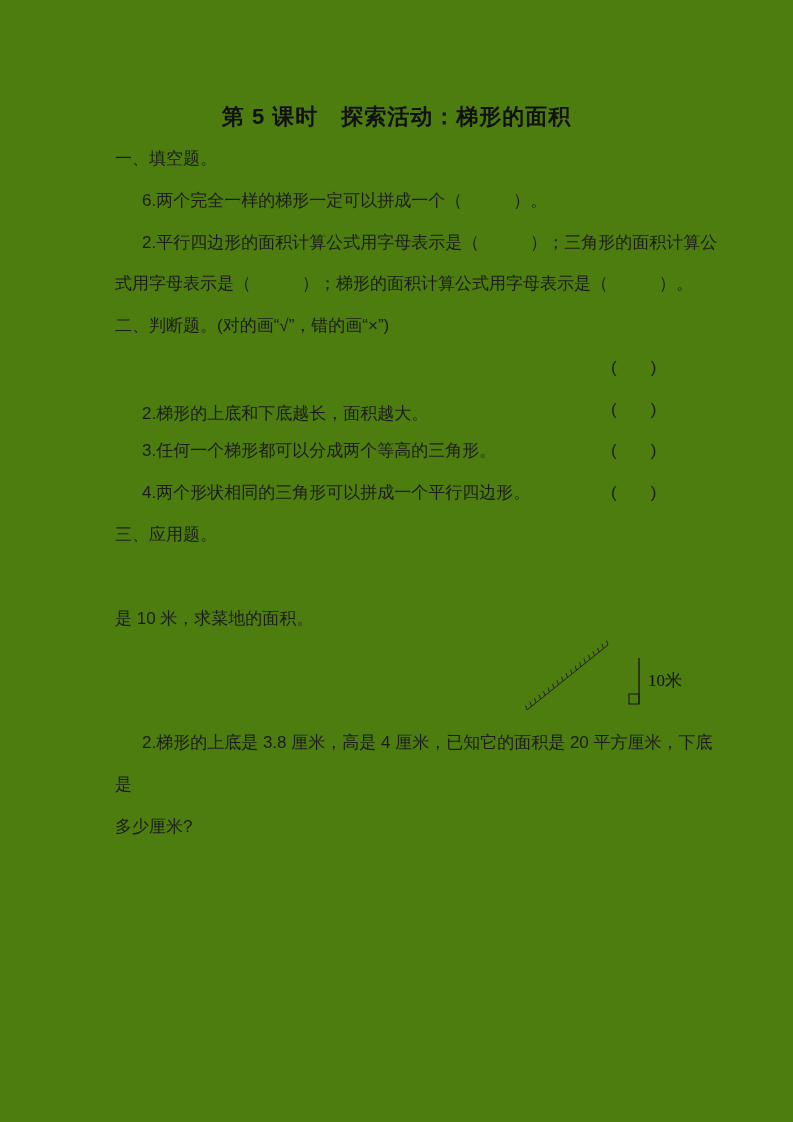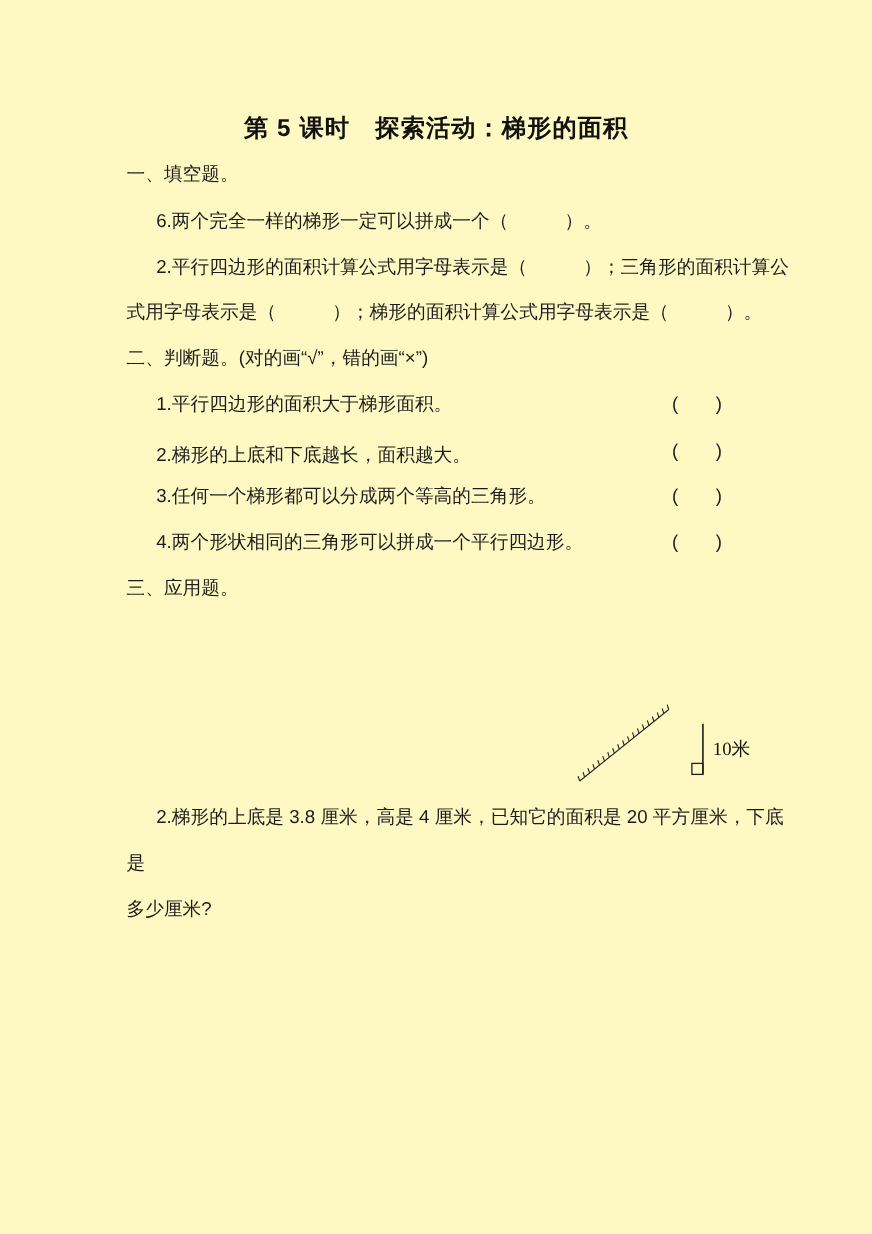--- a/index.html
+++ b/index.html
@@ -4,21 +4,21 @@
 <style>
   html, body {
     margin: 0;
     padding: 0;
     background: #ffffff;
   }
   .page {
     position: relative;
     width: 793px;
     height: 1122px;
-    background: #fef9c3;
+    background: #4d7c0f;
     font-family: "Liberation Sans", "DejaVu Sans", sans-serif;
     color: #1c1c1c;
     overflow: hidden;
   }
   .doc-title {
     position: absolute;
     left: 0;
     top: 102px;
     width: 793px;
     text-align: center;
@@ -69,33 +69,33 @@
 
   <div class="doc-title">第 5 课时　探索活动：梯形的面积</div>
 
   <div class="line at-margin" style="top:149px;">一、填空题。</div>
   <div class="line at-indent" style="top:191px;">6.两个完全一样的梯形一定可以拼成一个（　　　）。</div>
   <div class="line at-indent" style="top:233px;">2.平行四边形的面积计算公式用字母表示是（　　　）；三角形的面积计算公</div>
   <div class="line at-margin" style="top:274px;">式用字母表示是（　　　）；梯形的面积计算公式用字母表示是（　　　）。</div>
 
   <div class="line at-margin" style="top:316px;">二、判断题。(对的画“√”，错的画“×”)</div>
 
-  <div class="line at-indent" style="top:358px;">1.平行四边形的面积大于梯形面积。</div>
   <div class="answer-blank" style="top:358px;">(　　)</div>
 
   <div class="line at-indent" style="top:404px;">2.梯形的上底和下底越长，面积越大。</div>
   <div class="answer-blank" style="top:400px;">(　　)</div>
 
   <div class="line at-indent" style="top:441px;">3.任何一个梯形都可以分成两个等高的三角形。</div>
   <div class="answer-blank" style="top:441px;">(　　)</div>
 
   <div class="line at-indent" style="top:483px;">4.两个形状相同的三角形可以拼成一个平行四边形。</div>
   <div class="answer-blank" style="top:483px;">(　　)</div>
 
   <div class="line at-margin" style="top:525px;">三、应用题。</div>
+  <div class="line at-margin" style="top:609px;">是 10 米，求菜地的面积。</div>
 
   <div class="figure-wrap">
     <svg width="185" height="82" viewBox="0 0 185 82">
       <line x1="17" y1="75" x2="98" y2="10" stroke="#222222" stroke-width="1"></line>
       <g>
           <line x1="17" y1="75" x2="15.5" y2="70.5" stroke="#222222" stroke-width="1"></line>
           <line x1="21.5" y1="71.38888888888889" x2="20" y2="66.88888888888889" stroke="#222222" stroke-width="1"></line>
           <line x1="26" y1="67.77777777777777" x2="24.5" y2="63.27777777777777" stroke="#222222" stroke-width="1"></line>
           <line x1="30.5" y1="64.16666666666667" x2="29" y2="59.66666666666667" stroke="#222222" stroke-width="1"></line>
           <line x1="35" y1="60.55555555555556" x2="33.5" y2="56.05555555555556" stroke="#222222" stroke-width="1"></line>

